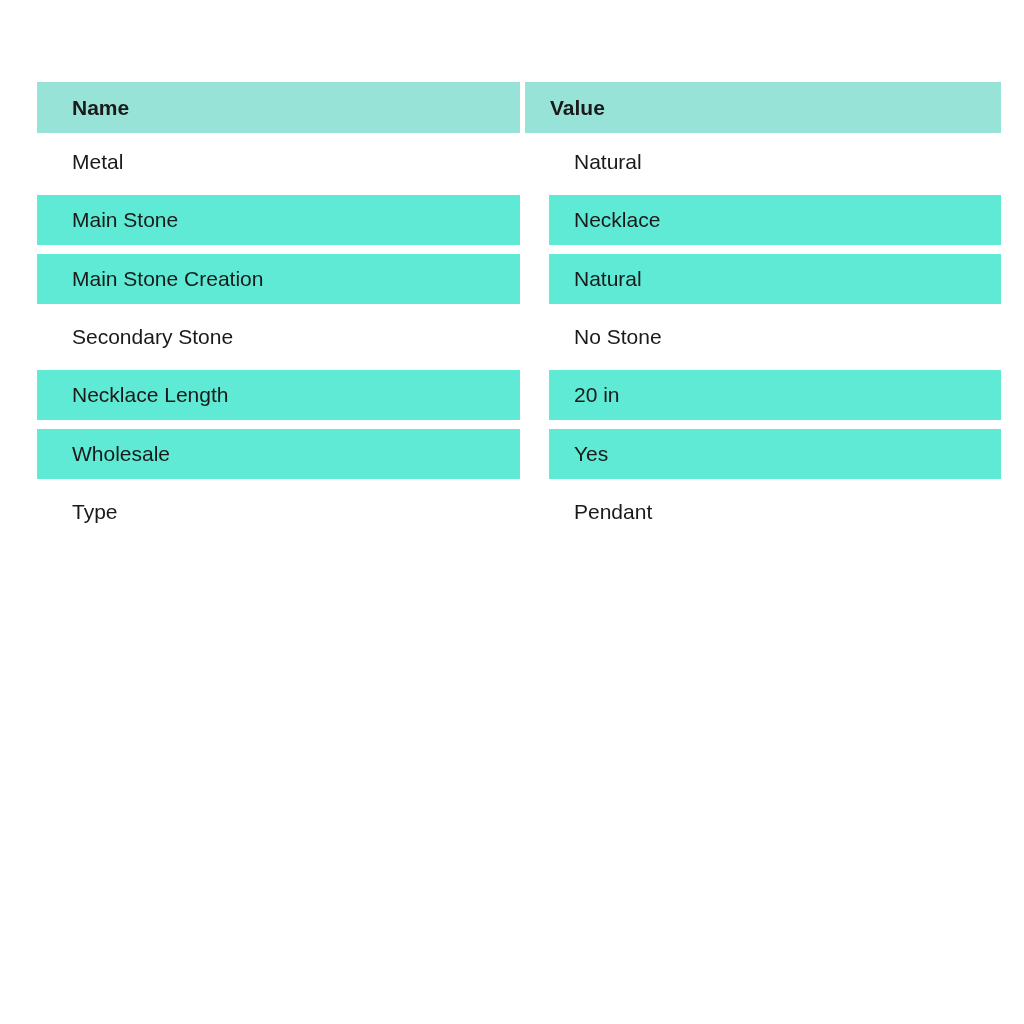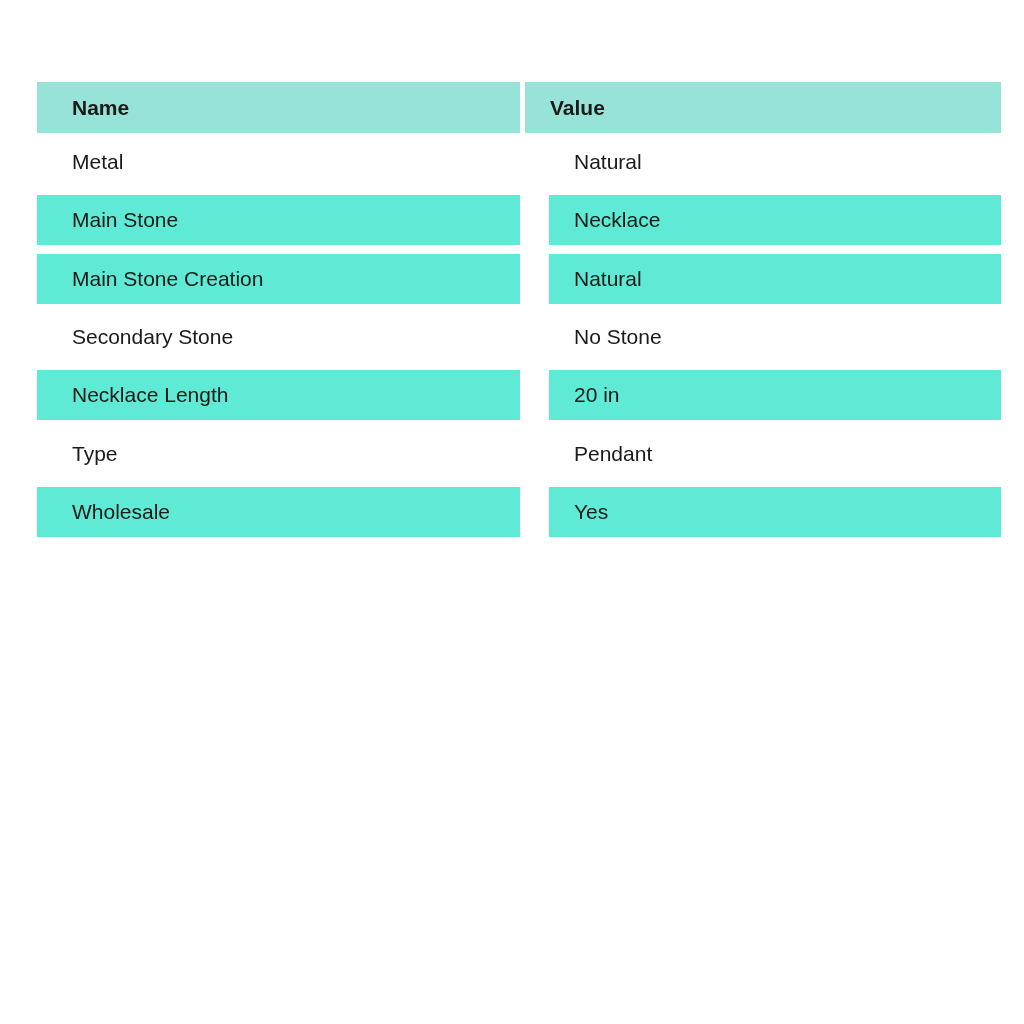--- a/index.html
+++ b/index.html
@@ -116,33 +116,33 @@
   <div class="tr striped">
     <div class="td col-name">
       <span>Necklace Length</span>
     </div>
     <div class="sep"></div>
     <div class="td col-value">
       <span>20 in</span>
     </div>
   </div>
 
+  <div class="tr striped">
+    <div class="td col-name">
+      <span>Wholesale</span>
+    </div>
+    <div class="sep"></div>
+    <div class="td col-value">
+      <span>Yes</span>
+    </div>
+  </div>
+
   <div class="tr">
     <div class="td col-name">
       <span>Type</span>
     </div>
     <div class="sep"></div>
     <div class="td col-value">
       <span>Pendant</span>
     </div>
   </div>
 
-  <div class="tr striped">
-    <div class="td col-name">
-      <span>Wholesale</span>
-    </div>
-    <div class="sep"></div>
-    <div class="td col-value">
-      <span>Yes</span>
-    </div>
-  </div>
-
 </div>
 
 </body></html>

